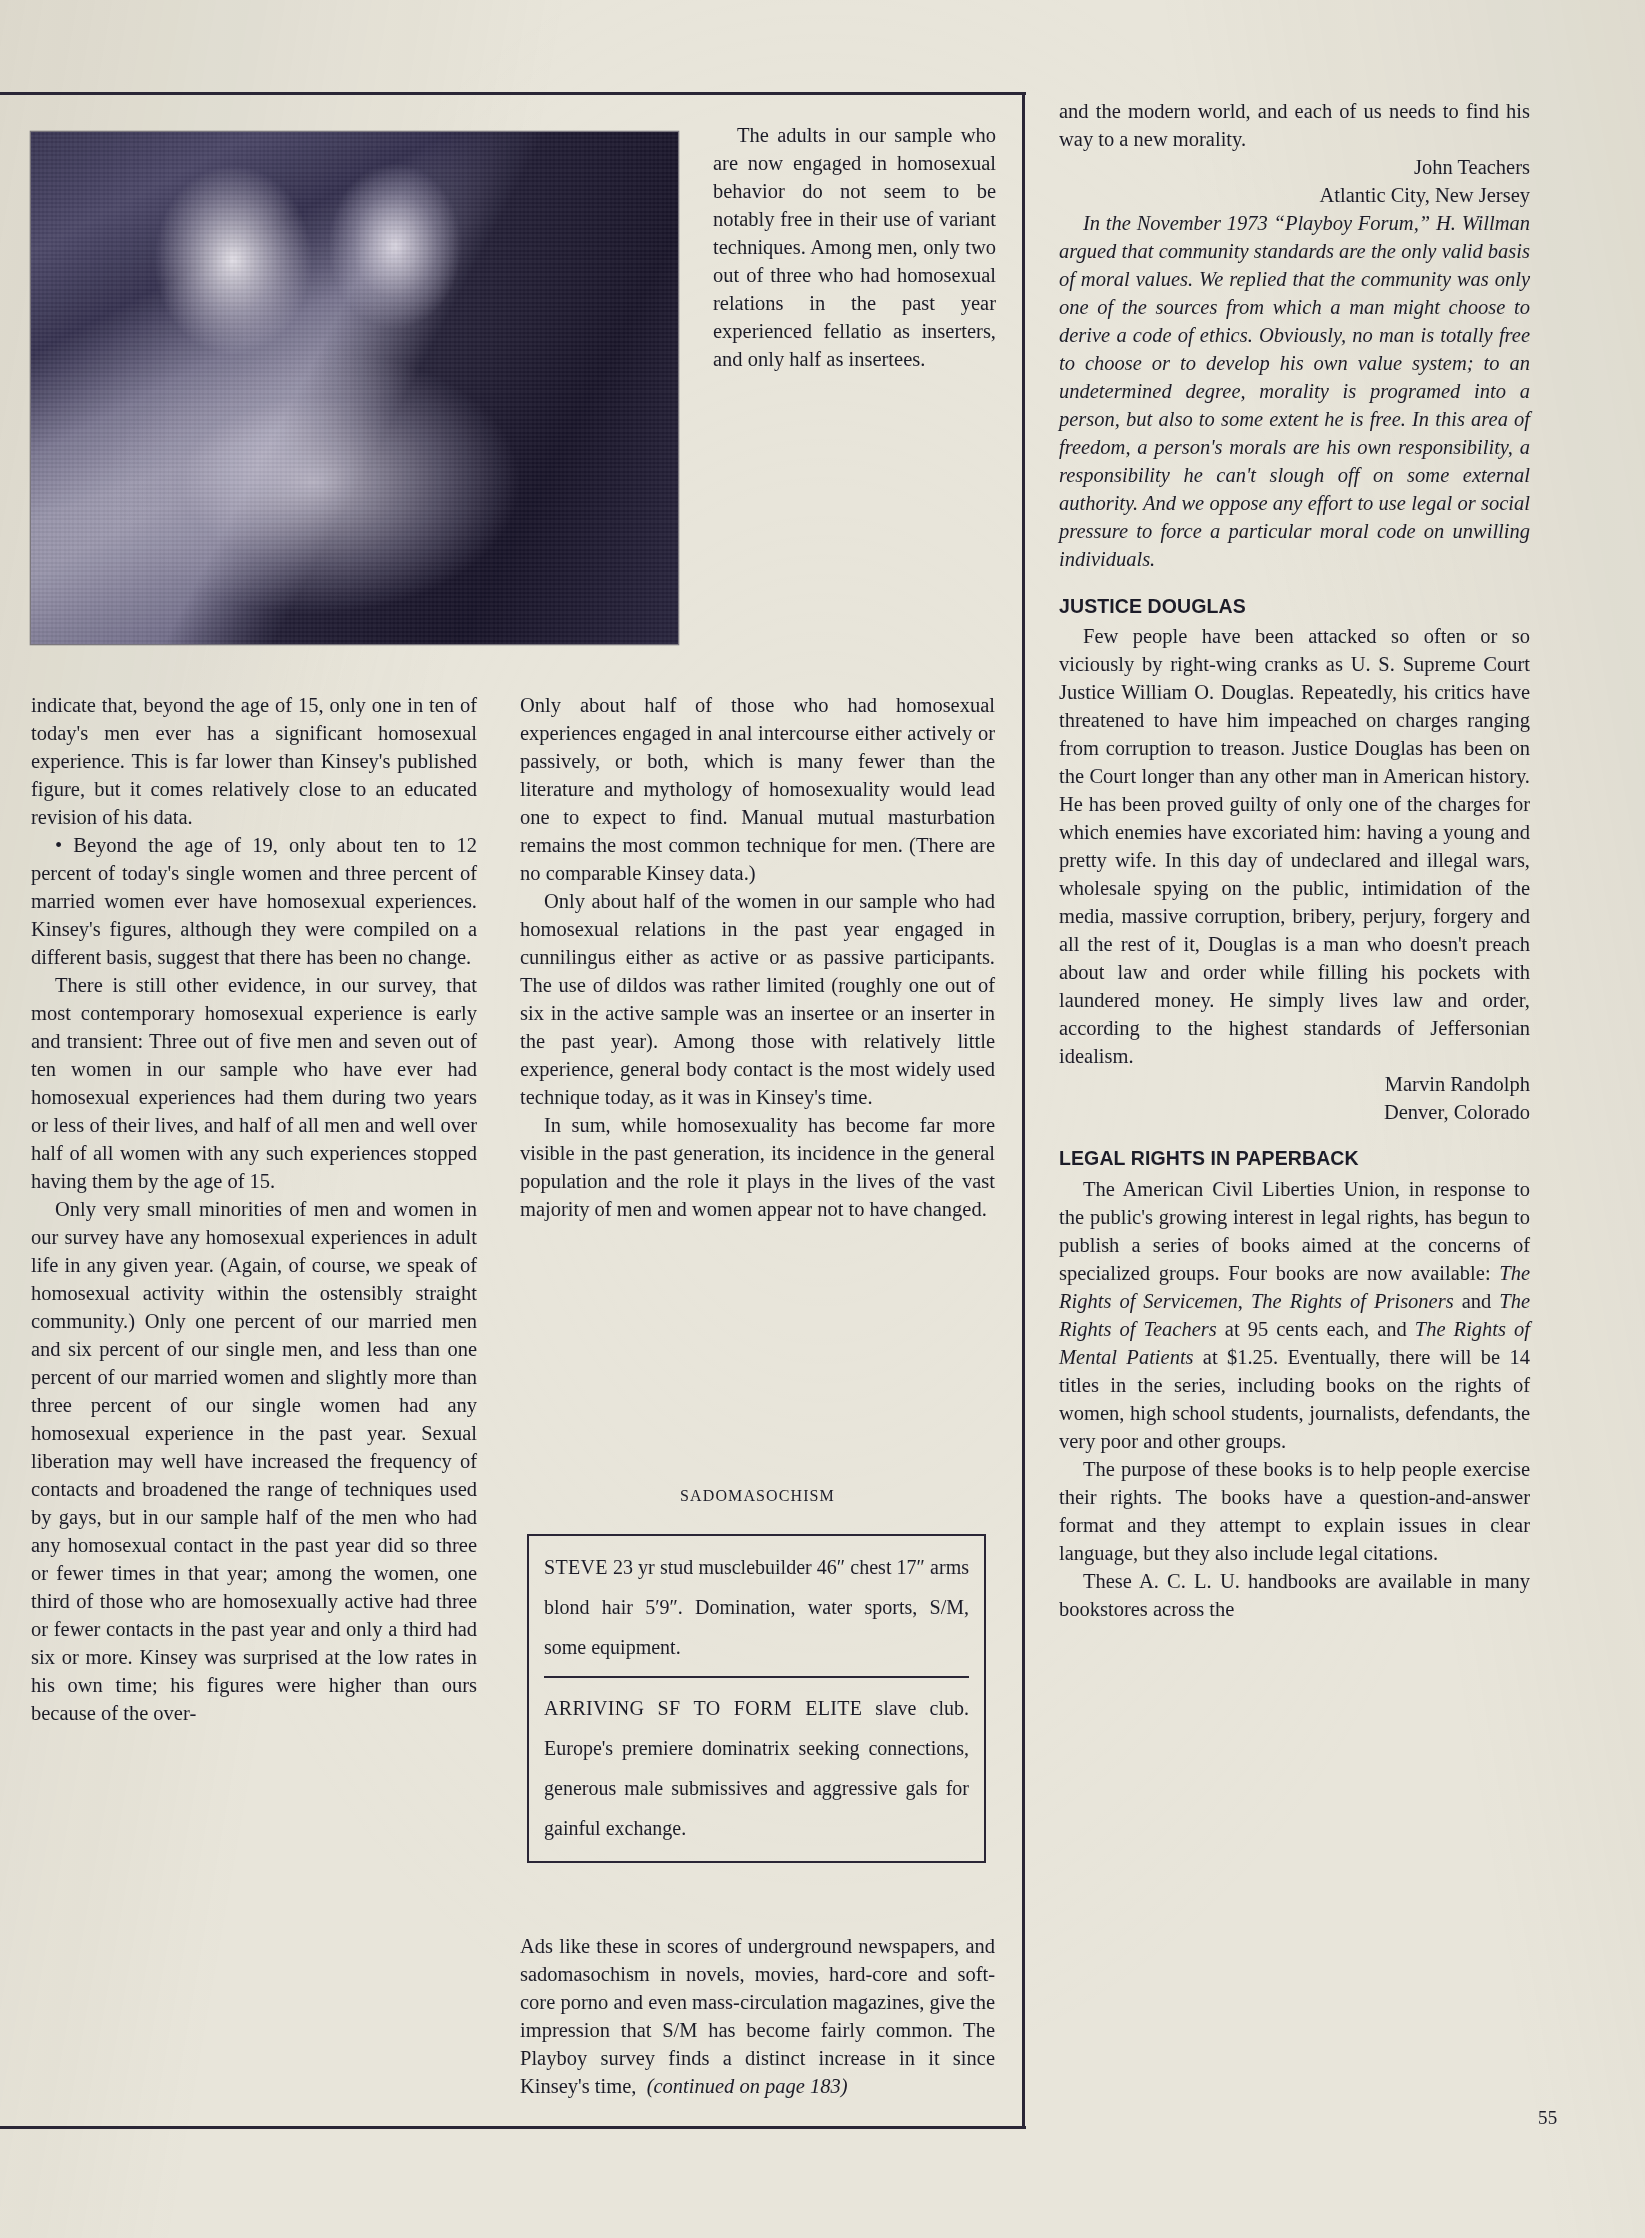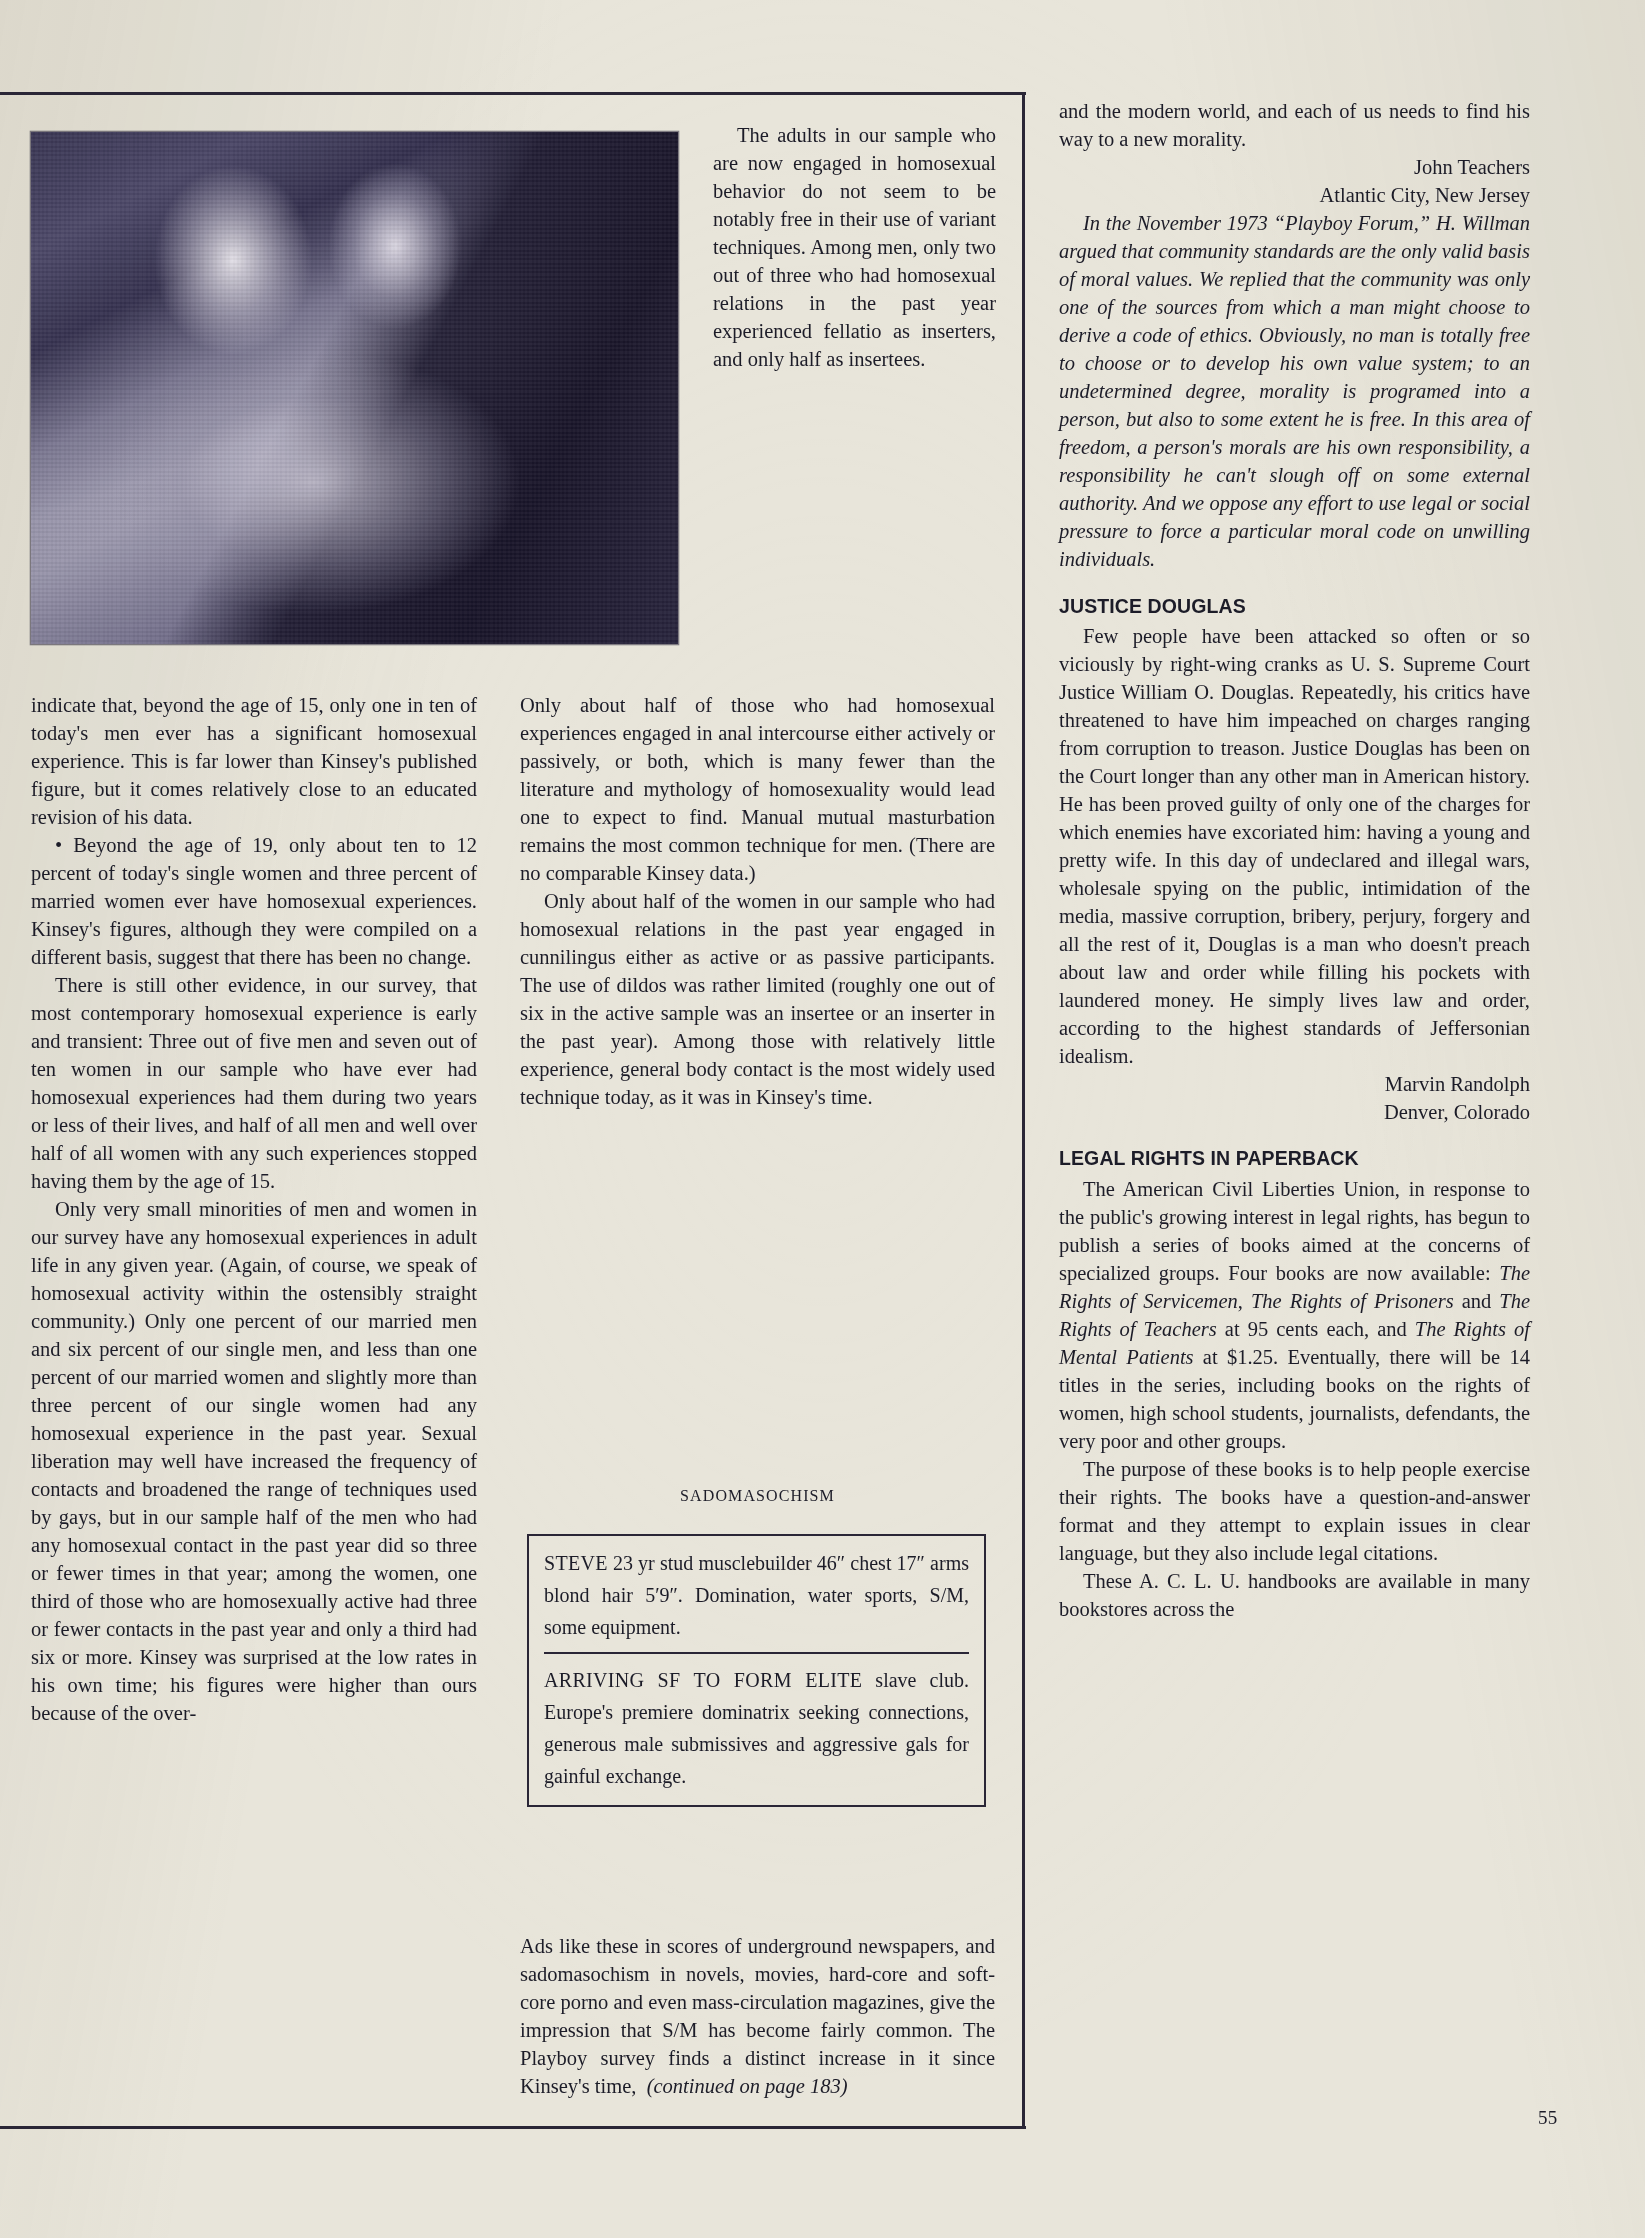--- a/index.html
+++ b/index.html
@@ -133,21 +133,21 @@
     text-transform: uppercase;
   }
   .ad-box {
     position: absolute;
     left: 527px; top: 1534px;
     width: 459px;
     border: 2px solid #2a2636;
     box-sizing: border-box;
     padding: 10.8px 15px 13.5px 15px;
     font-size: 20px;
-    line-height: 32px;
+    line-height: 40px;
     text-align: justify;
   }
   .ad-box p { margin: 0; text-indent: 0; }
   .ad-divider {
     border: 0;
     border-top: 2.7px solid #2a2636;
     margin: 9.4px 0 9.4px 0;
   }
   .smallcaps {
     font-variant: small-caps;
@@ -186,20 +186,21 @@
   <div class="col" id="col1">
     <p class="noindent">indicate that, beyond the age of 15, only one in ten of today's men ever has a significant homosexual experience. This is far lower than Kinsey's published figure, but it comes relatively close to an educated revision of his data.</p>
     <p>• Beyond the age of 19, only about ten to 12 percent of today's single women and three percent of married women ever have homosexual experiences. Kinsey's figures, although they were compiled on a different basis, suggest that there has been no change.</p>
     <p>There is still other evidence, in our survey, that most contemporary homosexual experience is early and transient: Three out of five men and seven out of ten women in our sample who have ever had homosexual experiences had them during two years or less of their lives, and half of all men and well over half of all women with any such experiences stopped having them by the age of 15.</p>
     <p>Only very small minorities of men and women in our survey have any homosexual experiences in adult life in any given year. (Again, of course, we speak of homosexual activity within the ostensibly straight community.) Only one percent of our married men and six percent of our single men, and less than one percent of our married women and slightly more than three percent of our single women had any homosexual experience in the past year. Sexual liberation may well have increased the frequency of contacts and broadened the range of techniques used by gays, but in our sample half of the men who had any homosexual contact in the past year did so three or fewer times in that year; among the women, one third of those who are homosexually active had three or fewer contacts in the past year and only a third had six or more. Kinsey was surprised at the low rates in his own time; his figures were higher than ours because of the over-</p>
   </div>
 
   <div class="col" id="col2">
     <p class="noindent">Only about half of those who had homosexual experiences engaged in anal intercourse either actively or passively, or both, which is many fewer than the literature and mythology of homosexuality would lead one to expect to find. Manual mutual masturbation remains the most common technique for men. (There are no comparable Kinsey data.)</p>
     <p>Only about half of the women in our sample who had homosexual relations in the past year engaged in cunnilingus either as active or as passive participants. The use of dildos was rather limited (roughly one out of six in the active sample was an insertee or an inserter in the past year). Among those with relatively little experience, general body contact is the most widely used technique today, as it was in Kinsey's time.</p>
+    <p>In sum, while homosexuality has become far more visible in the past generation, its incidence in the general population and the role it plays in the lives of the vast majority of men and women appear not to have changed.</p>
   </div>
 
   <div class="ad-label">SADOMASOCHISM</div>
 
   <div class="ad-box">
     <p>
       <span class="smallcaps">STEVE</span><span> </span><span>23 yr stud musclebuilder 46″ chest 17″ arms blond hair 5′9″. Domination, water sports, S/M, some equipment.</span>
     </p>
     <hr class="ad-divider">
     <p>

